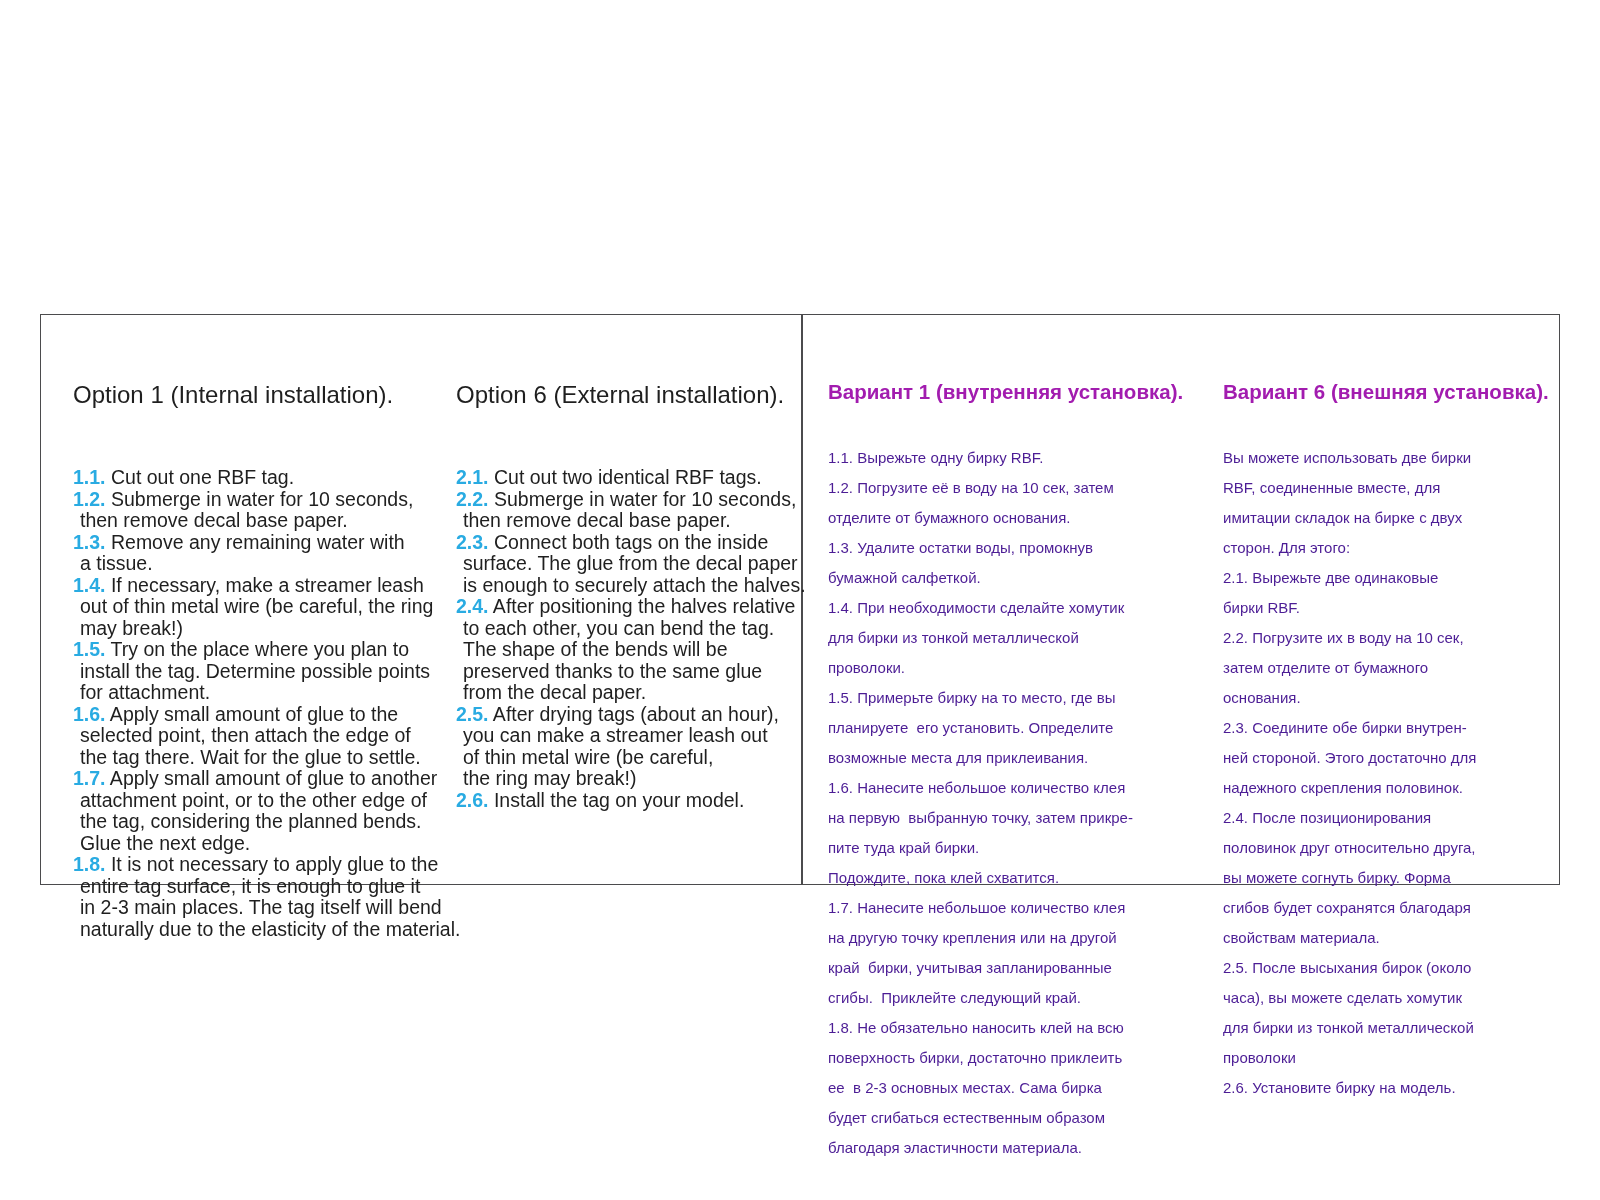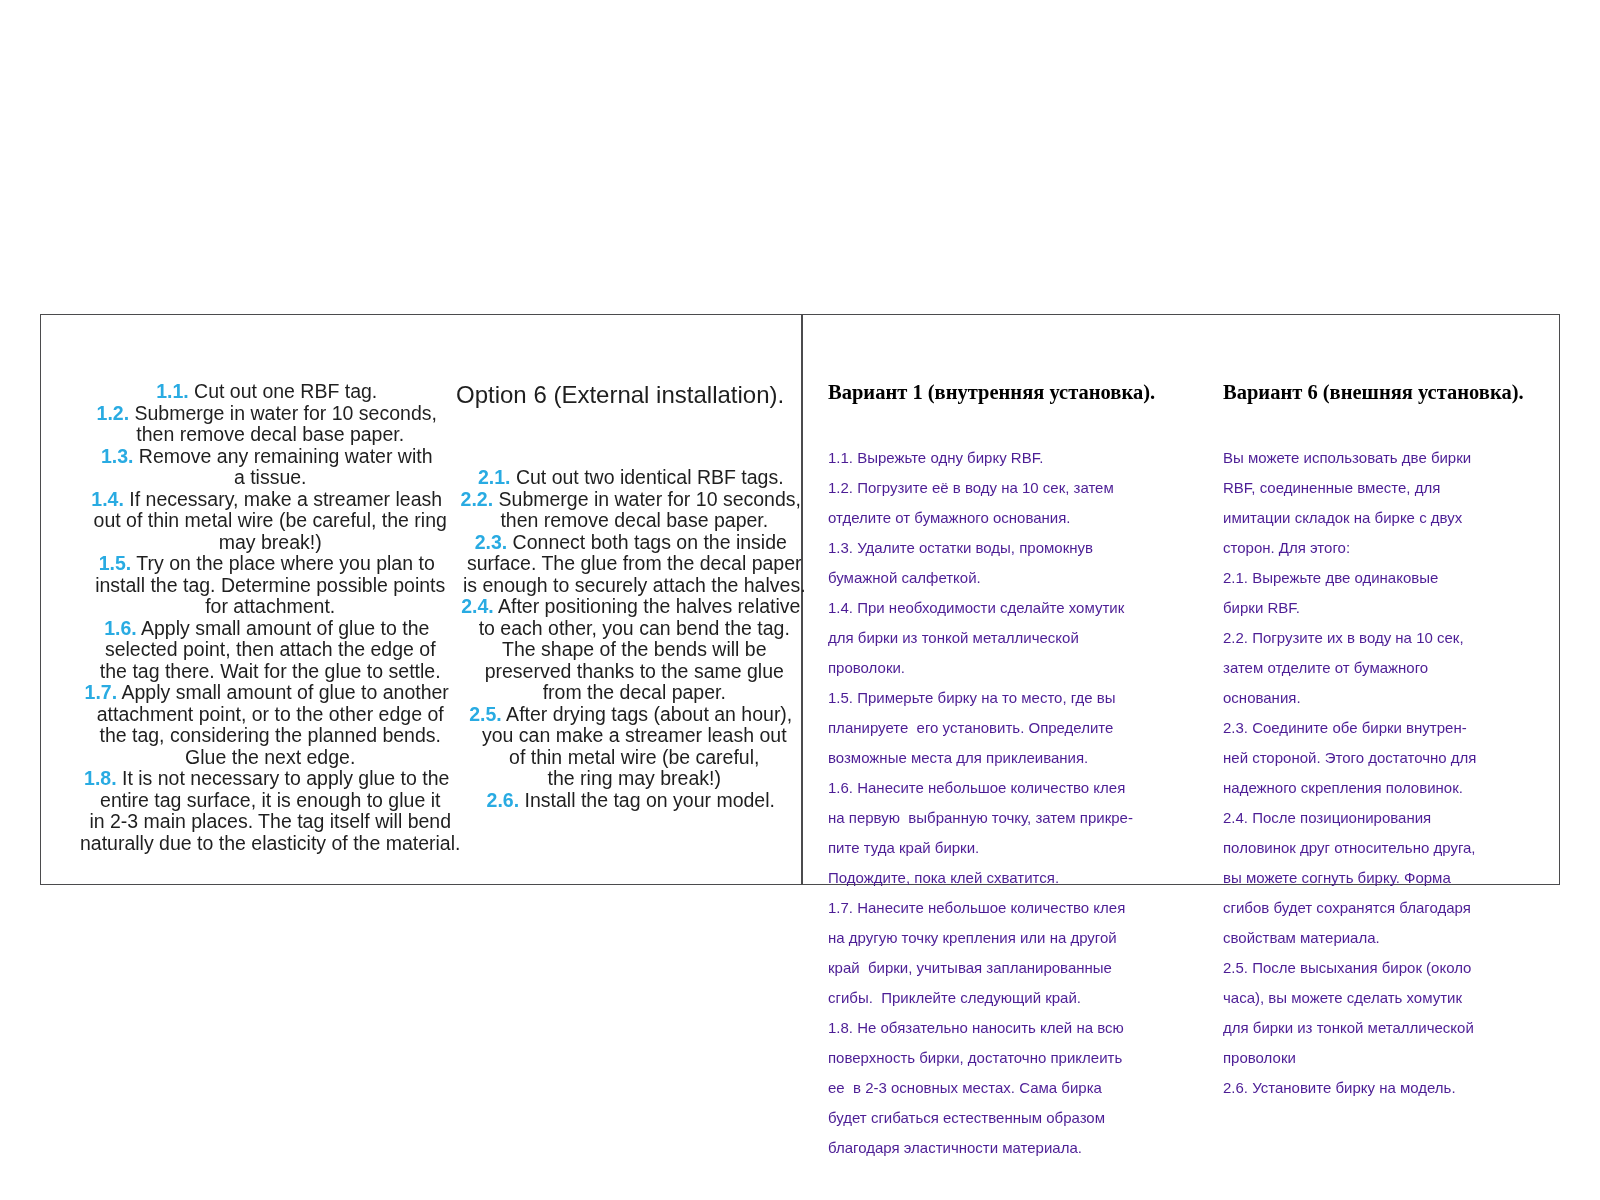--- a/index.html
+++ b/index.html
@@ -37,48 +37,48 @@
     font-size: 24px;
     line-height: 28px;
     font-weight: 400;
     margin-bottom: 22px;
     color: #1f1f1f;
   }
   .en-steps {
     font-size: 19.5px;
     line-height: 21.5px;
   }
-  .en-steps .line { white-space: pre; text-align: center; }
+  .en-steps .line { white-space: pre; }
   .en-steps .cont { padding-left: 7px; }
   .en-steps .num {
     color: #29abe2;
     font-weight: 700;
   }
   .ru-heading {
     font-size: 20.5px;
     line-height: 22px;
     font-weight: 700;
     margin-bottom: 4px;
-    color: #000000;
-    font-family: Liberation Serif, serif;
+    color: #a21caf;
   }
   .ru-body {
     font-size: 15px;
     line-height: 30px;
     white-space: pre;
     color: #4c1d95;
   }
 </style>
 </head>
 <body>
 
 <div class="sheet">
   <div class="divider"></div>
 
   <div class="col col-en1">
+    <div class="en-heading">Option 1 (Internal installation).</div>
     <div class="en-steps"><div class="line first"><span class="num" style="color: rgb(41, 171, 226);">1.1.</span><span> Cut out one RBF tag.</span></div><div class="line first"><span class="num" style="color: rgb(41, 171, 226);">1.2.</span><span> Submerge in water for 10 seconds,</span></div><div class="line cont">then remove decal base paper.</div><div class="line first"><span class="num" style="color: rgb(41, 171, 226);">1.3.</span><span> Remove any remaining water with</span></div><div class="line cont">a tissue.</div><div class="line first"><span class="num" style="color: rgb(41, 171, 226);">1.4.</span><span> If necessary, make a streamer leash</span></div><div class="line cont">out of thin metal wire (be careful, the ring</div><div class="line cont">may break!)</div><div class="line first"><span class="num" style="color: rgb(41, 171, 226);">1.5.</span><span> Try on the place where you plan to</span></div><div class="line cont">install the tag. Determine possible points</div><div class="line cont">for attachment.</div><div class="line first"><span class="num" style="color: rgb(41, 171, 226);">1.6.</span><span> Apply small amount of glue to the</span></div><div class="line cont">selected point, then attach the edge of</div><div class="line cont">the tag there. Wait for the glue to settle.</div><div class="line first"><span class="num" style="color: rgb(41, 171, 226);">1.7.</span><span> Apply small amount of glue to another</span></div><div class="line cont">attachment point, or to the other edge of</div><div class="line cont">the tag, considering the planned bends.</div><div class="line cont">Glue the next edge.</div><div class="line first"><span class="num" style="color: rgb(41, 171, 226);">1.8.</span><span> It is not necessary to apply glue to the</span></div><div class="line cont">entire tag surface, it is enough to glue it</div><div class="line cont">in 2-3 main places. The tag itself will bend</div><div class="line cont">naturally due to the elasticity of the material.</div></div>
   </div>
 
   <div class="col col-en2">
     <div class="en-heading">Option 6 (External installation).</div>
     <div class="en-steps"><div class="line first"><span class="num" style="color: rgb(41, 171, 226);">2.1.</span><span> Cut out two identical RBF tags.</span></div><div class="line first"><span class="num" style="color: rgb(41, 171, 226);">2.2.</span><span> Submerge in water for 10 seconds,</span></div><div class="line cont">then remove decal base paper.</div><div class="line first"><span class="num" style="color: rgb(41, 171, 226);">2.3.</span><span> Connect both tags on the inside</span></div><div class="line cont">surface. The glue from the decal paper</div><div class="line cont">is enough to securely attach the halves.</div><div class="line first"><span class="num" style="color: rgb(41, 171, 226);">2.4.</span><span> After positioning the halves relative</span></div><div class="line cont">to each other, you can bend the tag.</div><div class="line cont">The shape of the bends will be</div><div class="line cont">preserved thanks to the same glue</div><div class="line cont">from the decal paper.</div><div class="line first"><span class="num" style="color: rgb(41, 171, 226);">2.5.</span><span> After drying tags (about an hour),</span></div><div class="line cont">you can make a streamer leash out</div><div class="line cont">of thin metal wire (be careful,</div><div class="line cont">the ring may break!)</div><div class="line first"><span class="num" style="color: rgb(41, 171, 226);">2.6.</span><span> Install the tag on your model.</span></div></div>
   </div>
 
   <div class="col col-ru1">
     <div class="ru-heading">Вариант 1 (внутренняя установка).</div>

